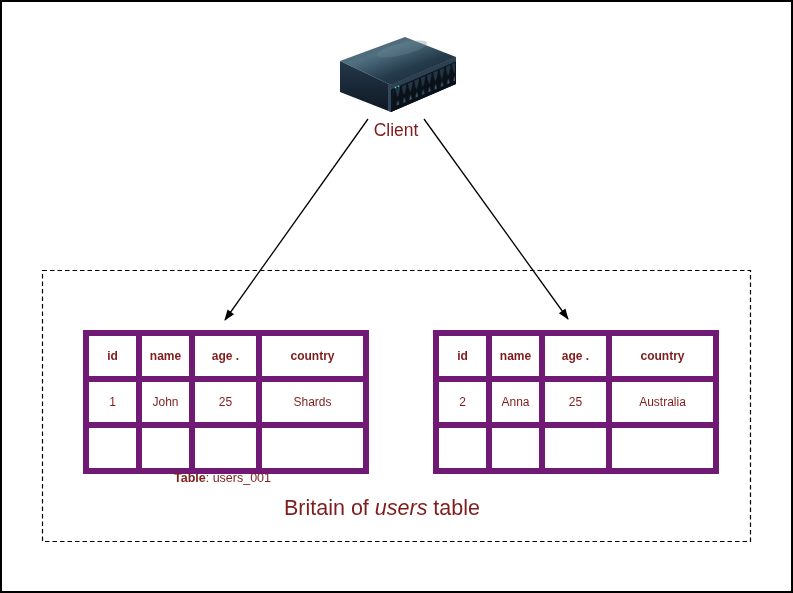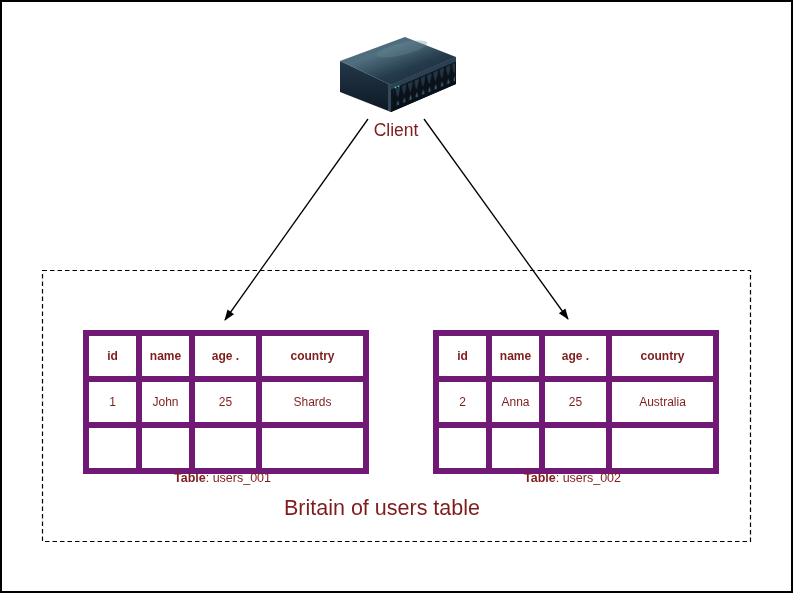--- a/index.html
+++ b/index.html
@@ -63,21 +63,21 @@
   .table-caption .cap-label { font-weight: bold; }
   .table-caption span { white-space: pre; }
 
   .main-title {
     left: 42px; top: 495px; width: 680px;
     text-align: center;
     font-size: 21.5px;
     line-height: 26px;
   }
   .main-title span { white-space: pre; }
-  .main-title .em { }
+  .main-title .em { font-style: italic; }
 </style>
 </head>
 <body>
 
 <div class="canvas">
 
   <svg class="overlay" viewBox="0 0 793 593">
     <defs>
       <marker id="arrowhead" markerWidth="13" markerHeight="10" refX="10.5" refY="4.5" orient="auto" markerUnits="userSpaceOnUse">
         <path d="M0.5,0.5 L11.5,4.5 L0.5,8.5 Z" fill="#000000"></path>
@@ -189,21 +189,18 @@
       </tr>
       <tr>
         <td></td>
         <td></td>
         <td></td>
         <td></td>
       </tr>
     </tbody>
       </table>
   </div>
-  <div class="abs table-caption right">
-    <span class="cap-label">Table</span><span>: users_002</span>
-  </div>
 
   <div class="abs main-title">
     <span>Britain of </span><span class="em">users</span><span> table</span>
   </div>
 
 </div>
 
 </body></html>

